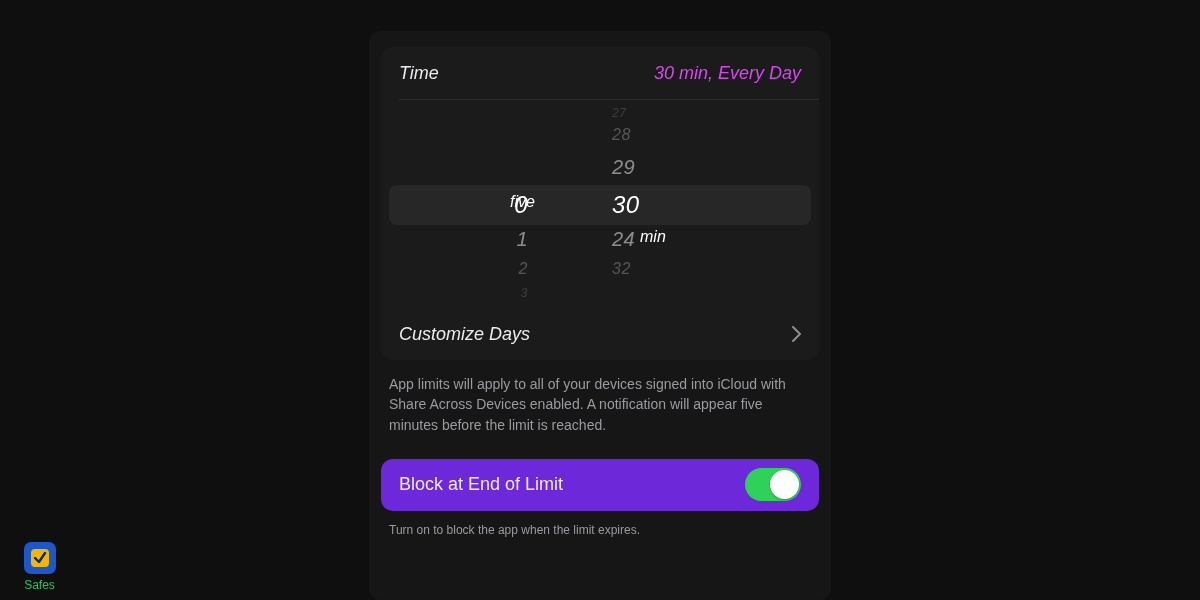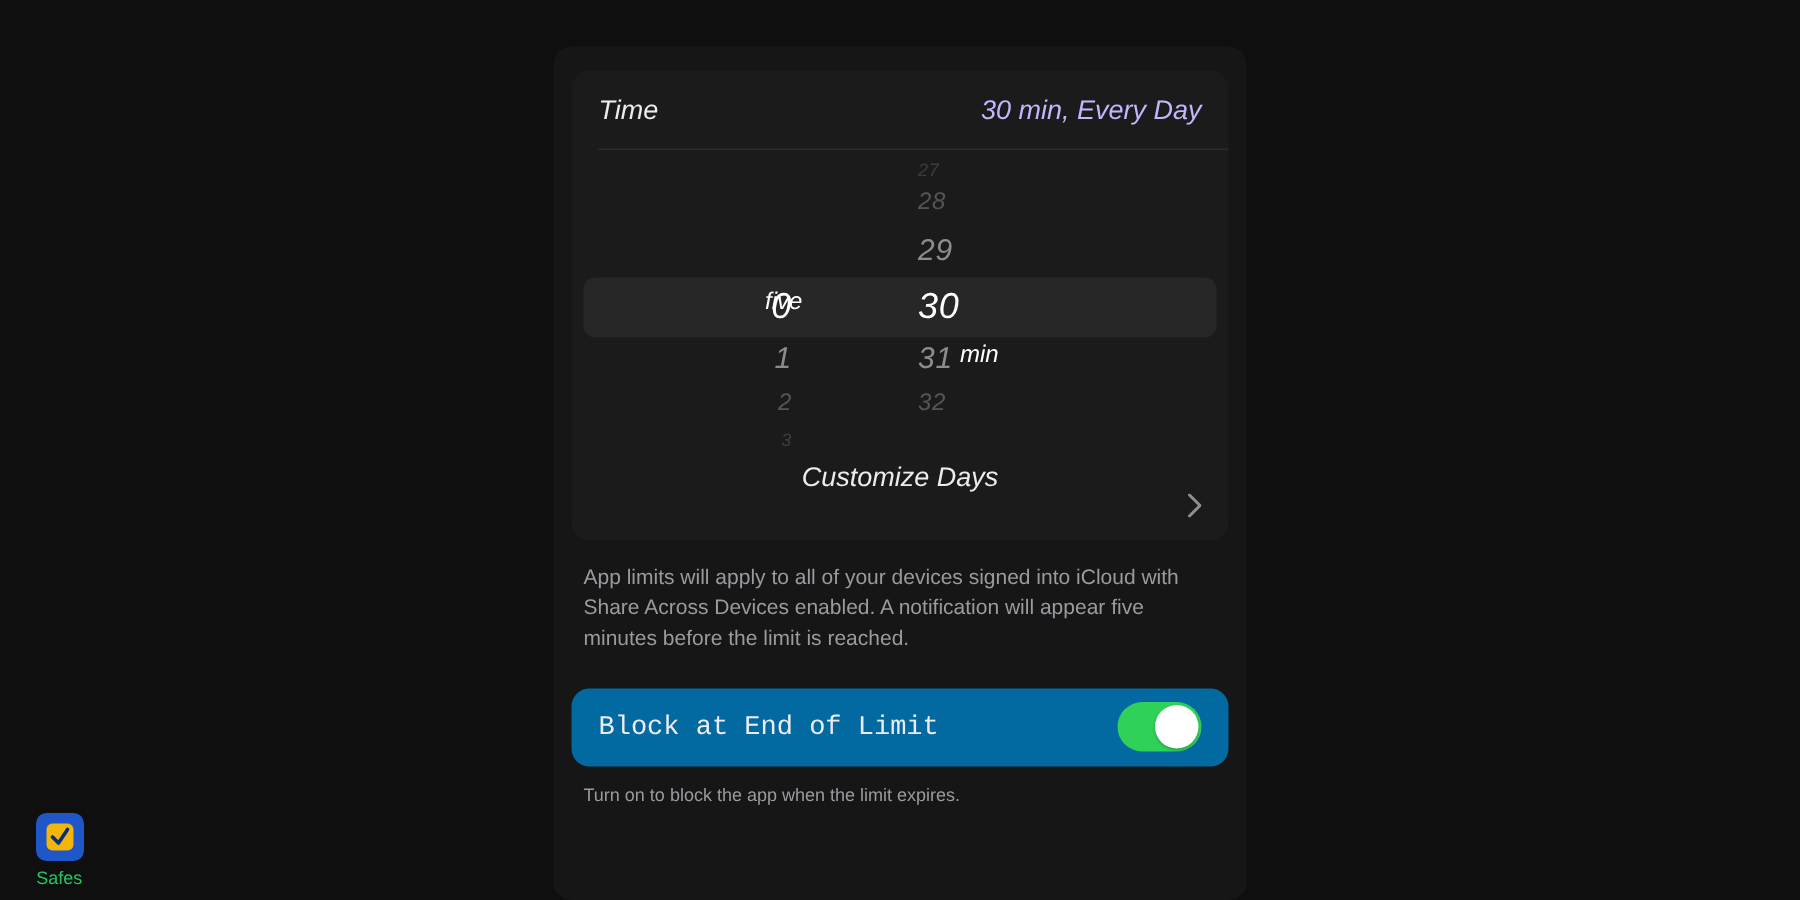--- a/index.html
+++ b/index.html
@@ -7,21 +7,21 @@
   .stage { position: relative; width: 1200px; height: 600px; background: #0f0f10; }
 
   .panel { position: absolute; left: 369px; top: 31px; width: 462px; height: 569px; background: #161617; border-radius: 12px; padding: 16px 0 0 0; }
 
   .card { margin: 0 12px; background: #1b1b1c; border-radius: 12px; overflow: hidden; font-style: italic; }
 
   .row { display: flex; align-items: center; height: 52px; padding: 0 18px; }
   .row + .row-sep { height: 1px; background: rgba(255,255,255,0.08); margin-left: 18px; }
 
   .time-row .label { font-size: 18px; color: #ececf0; }
-  .time-row .value { margin-left: auto; font-size: 18px; color: #c4b5fd; }
+  .time-row .value { margin-left: auto; font-size: 18px; color: #d946ef; }
 
   .picker {
     position: relative; height: 208px; overflow: hidden;
     background: #1b1b1c;
   }
   .picker .highlight {
     position: absolute; left: 8px; right: 8px; top: 85px; height: 40px;
     background: rgba(255,255,255,0.055); border-radius: 8px;
   }
   .picker .cols { position: absolute; inset: 0; display: flex; }
@@ -40,28 +40,28 @@
   .pitem.selected .num { font-size: 24px; color: #ffffff; }
   .pitem.far .num { font-size: 16px; color: rgba(234,234,238,0.28); }
   .pitem.far2 .num { font-size: 12px; color: rgba(234,234,238,0.16); }
 
   .unit-label {
     position: absolute; top: 93px; font-size: 16px; color: #ffffff;
   }
   .unit-hours { left: 50%; transform: translateX(-90px); }
   .unit-mins  { left: 50%; transform: translateX(40px); margin-top: 35px; }
 
-  .customize-row { cursor: pointer; flex-direction: column; }
+  .customize-row { cursor: pointer; }
   .customize-row .label { font-size: 18px; color: #ececf0; }
   .chevron { margin-left: auto; color: #8e8e93; }
   .chevron svg { display: block; }
 
   .footer-note { padding: 14px 20px 0 20px; font-size: 14px; line-height: 1.45; color: #9a9aa0; }
 
-  .card2 { margin: 24px 12px 0 12px; background: #0369a1; border-radius: 12px; overflow: hidden; font-family: Liberation Mono, monospace; }
+  .card2 { margin: 24px 12px 0 12px; background: #6d28d9; border-radius: 12px; overflow: hidden; }
   .block-row .label { font-size: 18px; color: #ececf0; }
   .switch { margin-left: auto; width: 56px; height: 33px; border-radius: 33px; background: #30d158; position: relative; }
   .switch .knob { position: absolute; width: 29px; height: 29px; border-radius: 50%; background: #ffffff; top: 2px; right: 2px; box-shadow: 0 1px 2px rgba(0,0,0,0.25); }
 
   .footer-note2 { padding: 12px 20px 0 20px; font-size: 12px; color: #9a9aa0; }
 
   
   .appicon { position: absolute; left: 17px; bottom: 8px; width: 45px; text-align: center; }
   .appicon .tile { width: 32px; height: 32px; border-radius: 7px; background: #1f57c9; margin: 0 auto 4px auto; display:flex; align-items:center; justify-content:center; }
   .appicon .tile svg { display:block; }
@@ -109,21 +109,21 @@
               <div class="pitem far" style="top:20px">
                   <span class="num">28</span>
                 </div>
               <div class="pitem" style="top:52px">
                   <span class="num">29</span>
                 </div>
               <div class="pitem selected" style="top:90px">
                   <span class="num">30</span>
                 </div>
               <div class="pitem" style="top:124px">
-                  <span class="num">31</span>
+                  <span class="num">24</span>
                 </div>
               <div class="pitem far" style="top:154px">
                   <span class="num">32</span>
                 </div>
             </div>
           </div>
         </div>
         <div class="unit-label unit-hours">five</div>
         <div class="unit-label unit-mins">min</div>
       </div>

